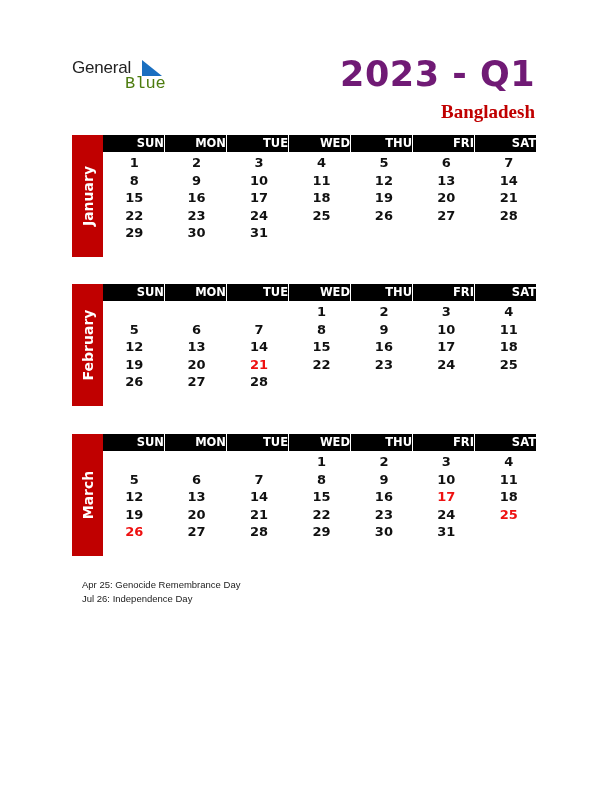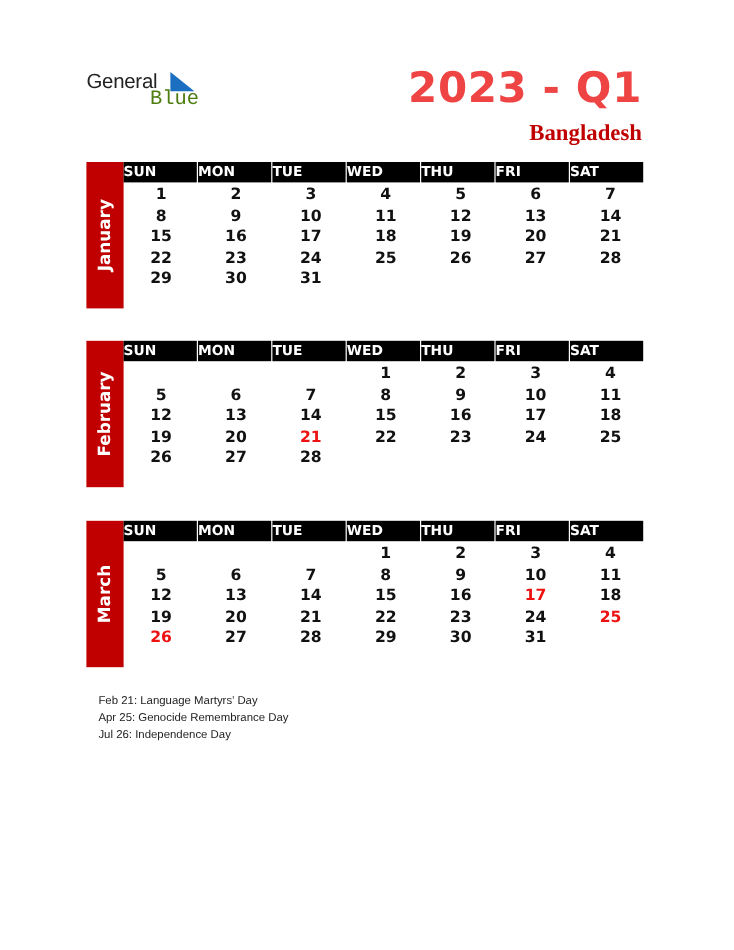--- a/index.html
+++ b/index.html
@@ -1,28 +1,28 @@
 <!DOCTYPE html>
 <html><head>
 <meta charset="utf-8">
 <style>
   html, body { margin: 0; padding: 0; background: #ffffff; }
   body { width: 612px; height: 792px; position: relative; overflow: hidden; font-family: "DejaVu Sans", sans-serif; }
   .logo { position: absolute; left: 72px; top: 58px; width: 100px; height: 40px; }
   .logo-general { position: absolute; left: 0; top: 0; font-family: "Liberation Sans", sans-serif; font-size: 17px; color: #222; letter-spacing: -0.2px; }
   .logo-blue { position: absolute; left: 53px; top: 16px; font-family: Liberation Mono, monospace; font-size: 17px; color: #4d7c0f; }
   .logo-tri { position: absolute; left: 70px; top: 2px; width: 0; height: 0; border-left: 20px solid #1a6fc0; border-top: 16px solid transparent; }
-  .title { position: absolute; right: 77px; top: 54px; font-family: "DejaVu Sans", sans-serif; font-weight: bold; font-size: 35px; color: #ef4444; letter-spacing: 0.5px; }
+  .title { position: absolute; right: 77px; top: 54px; font-family: "DejaVu Sans", sans-serif; font-weight: bold; font-size: 35px; color: #701a75; letter-spacing: 0.5px; }
   .country { position: absolute; right: 77px; top: 101px; font-family: Liberation Serif, serif; font-weight: bold; font-size: 19px; color: #c00000; }
   .month { position: absolute; left: 72px; width: 468px; height: 122px; }
   .month-label { position: absolute; left: 0; top: 0; width: 31px; height: 122px; background: #c00000; }
   .month-label span { position: absolute; left: 50%; top: 50%; transform: translate(-50%, -50%) rotate(-90deg); color: #fff; font-weight: bold; font-size: 14px; white-space: nowrap; }
   .grid { position: absolute; left: 31px; top: 0; width: 437px; }
   .hdr { display: flex; height: 17px; }
-  .hdr div { flex: 1; background: #000; color: #fff; font-weight: bold; font-size: 11.5px; text-align: left; line-height: 17px; margin-right: 1px; }
+  .hdr div { flex: 1; background: #000; color: #fff; font-weight: bold; font-size: 11.5px; text-align: right; line-height: 17px; margin-right: 1px; }
   .hdr div:last-child { margin-right: 4px; }
   .row { display: flex; height: 17.5px; }
   .row div { flex: 1; text-align: center; font-family: "DejaVu Sans", sans-serif; font-weight: bold; font-size: 13px; color: #111; line-height: 17.5px; }
   .row div.hol { color: #ee1111; }
   .rows { padding-top: 2px; }
   .holidays { position: absolute; left: 82px; top: 578px; font-family: "Liberation Sans", sans-serif; font-size: 9.5px; color: #222; line-height: 14px; }
 </style>
 </head>
 <body>
 
@@ -221,16 +221,15 @@
             <div>30</div>
             <div>31</div>
             <div></div>
           </div>
         </div>
       </div>
     </div>
   </div>
 
 <div class="holidays">
-  <div>Feb 21: Language Martyrs’ Day</div>
   <div>Apr 25: Genocide Remembrance Day</div>
   <div>Jul 26: Independence Day</div>
 </div>
 
 </body></html>

